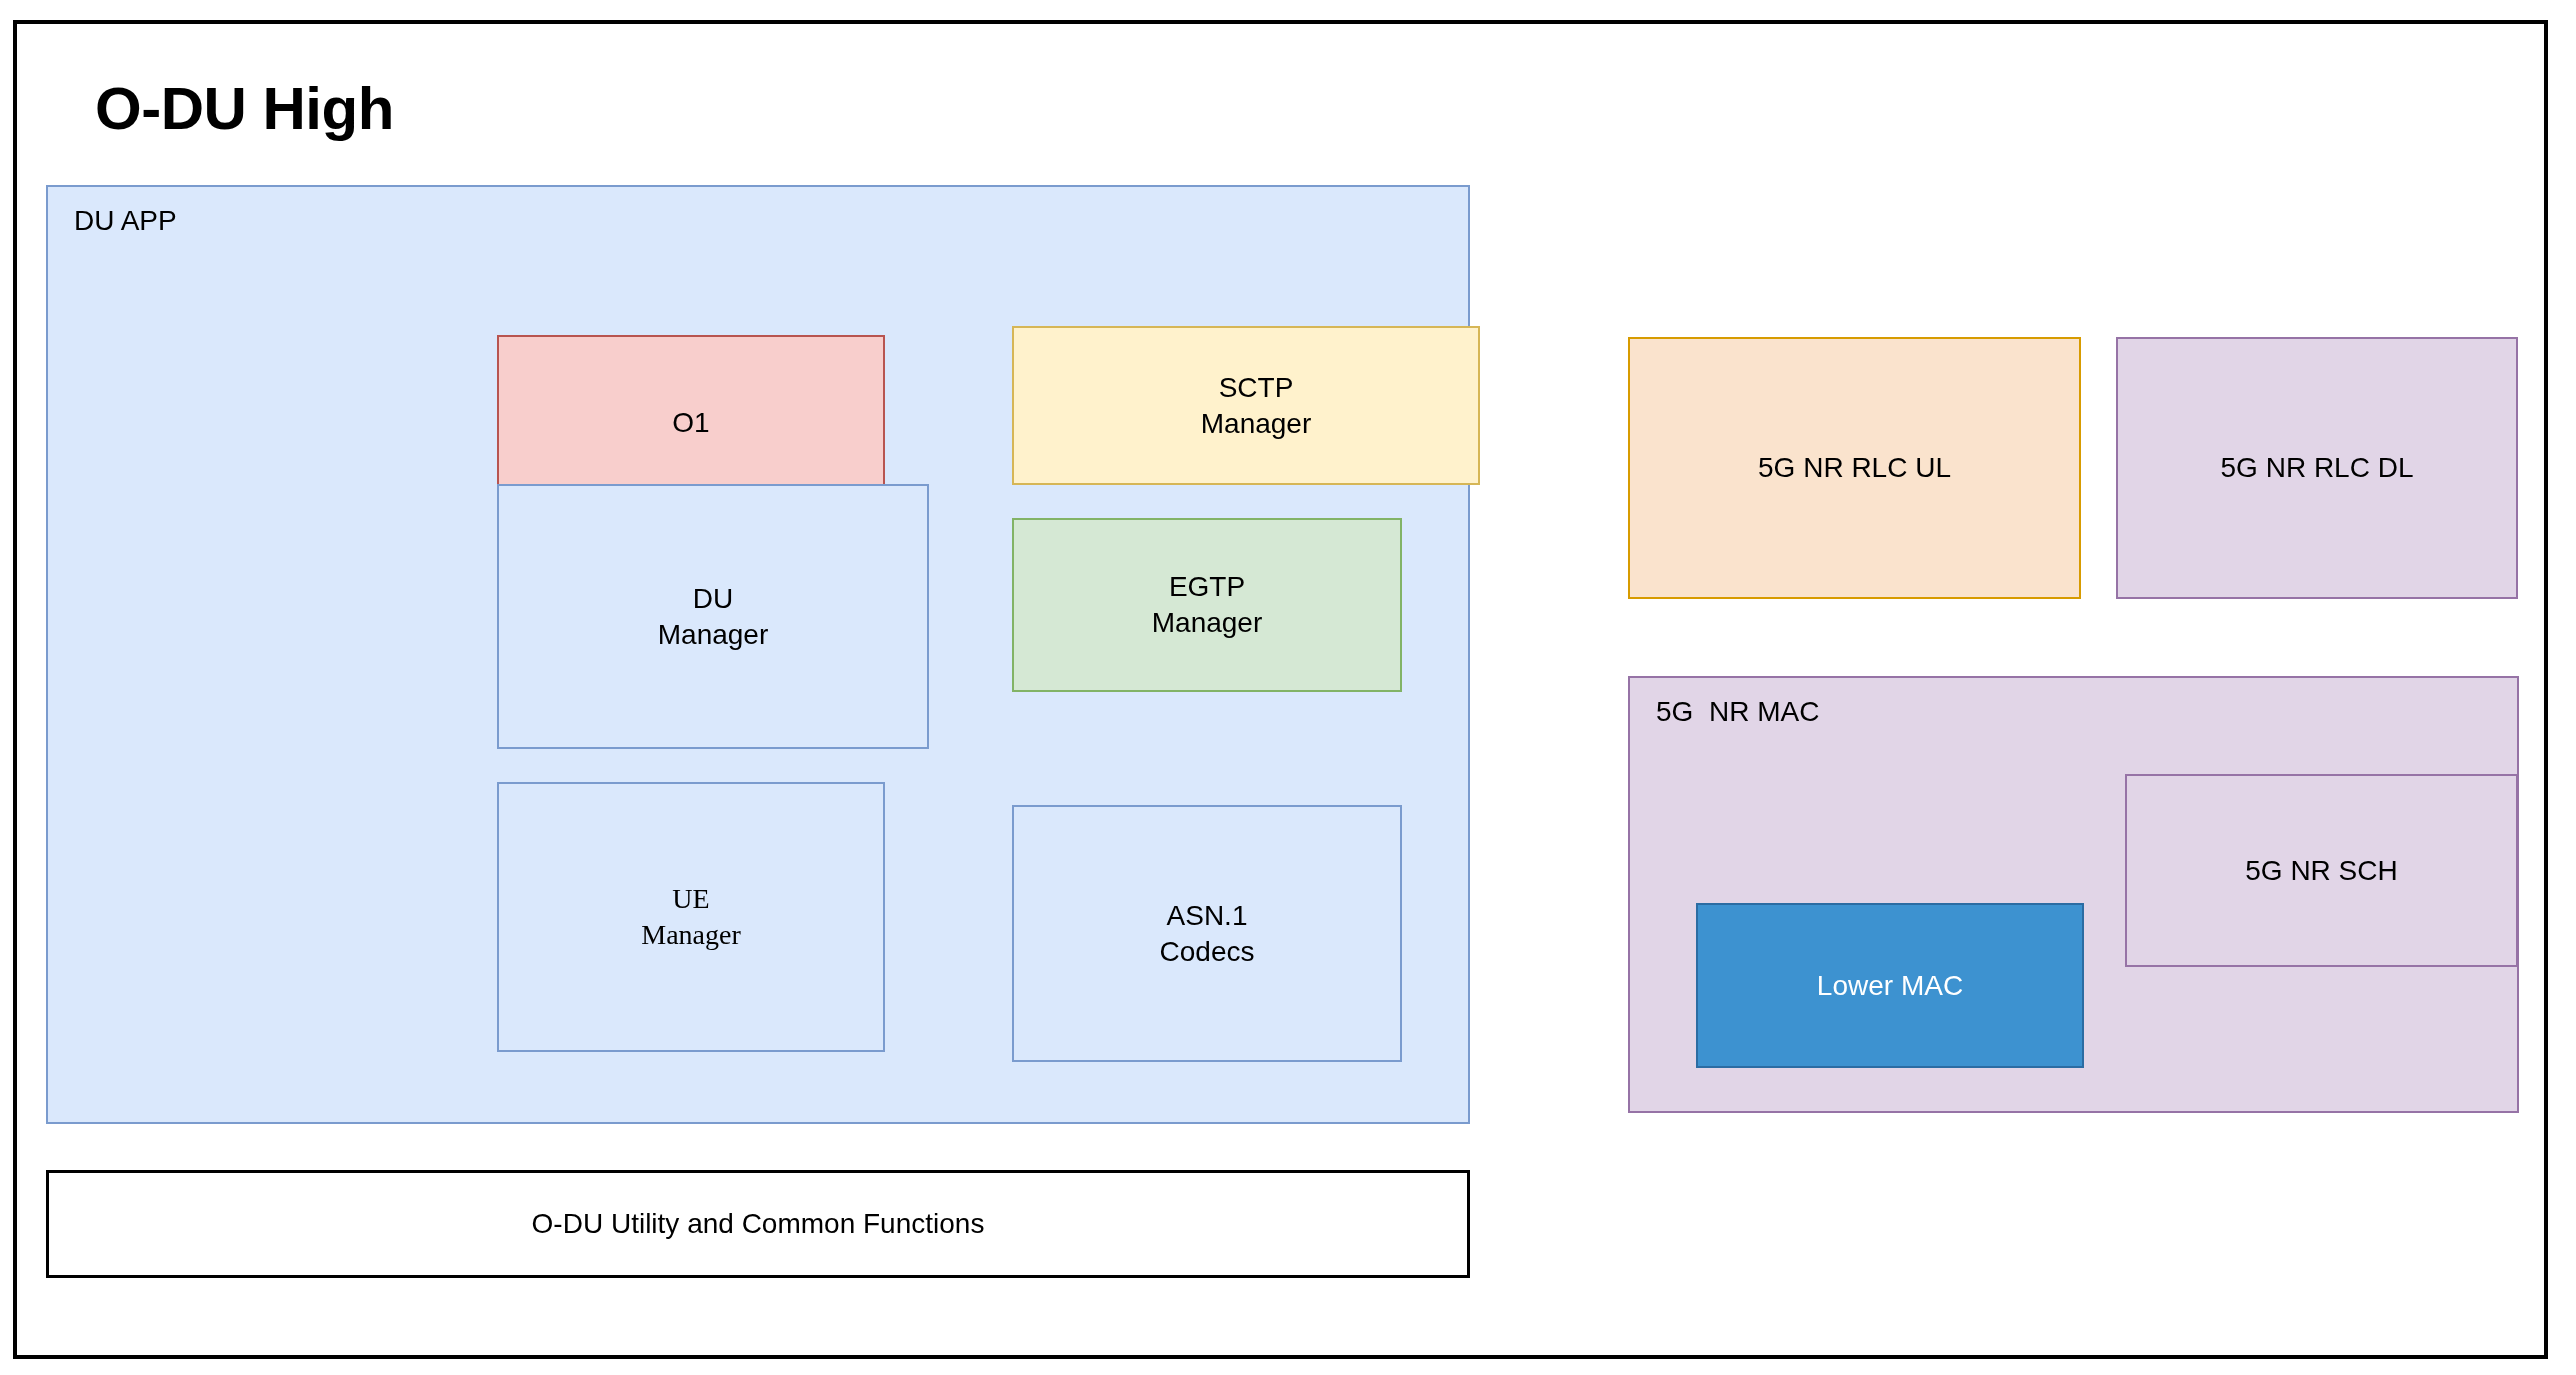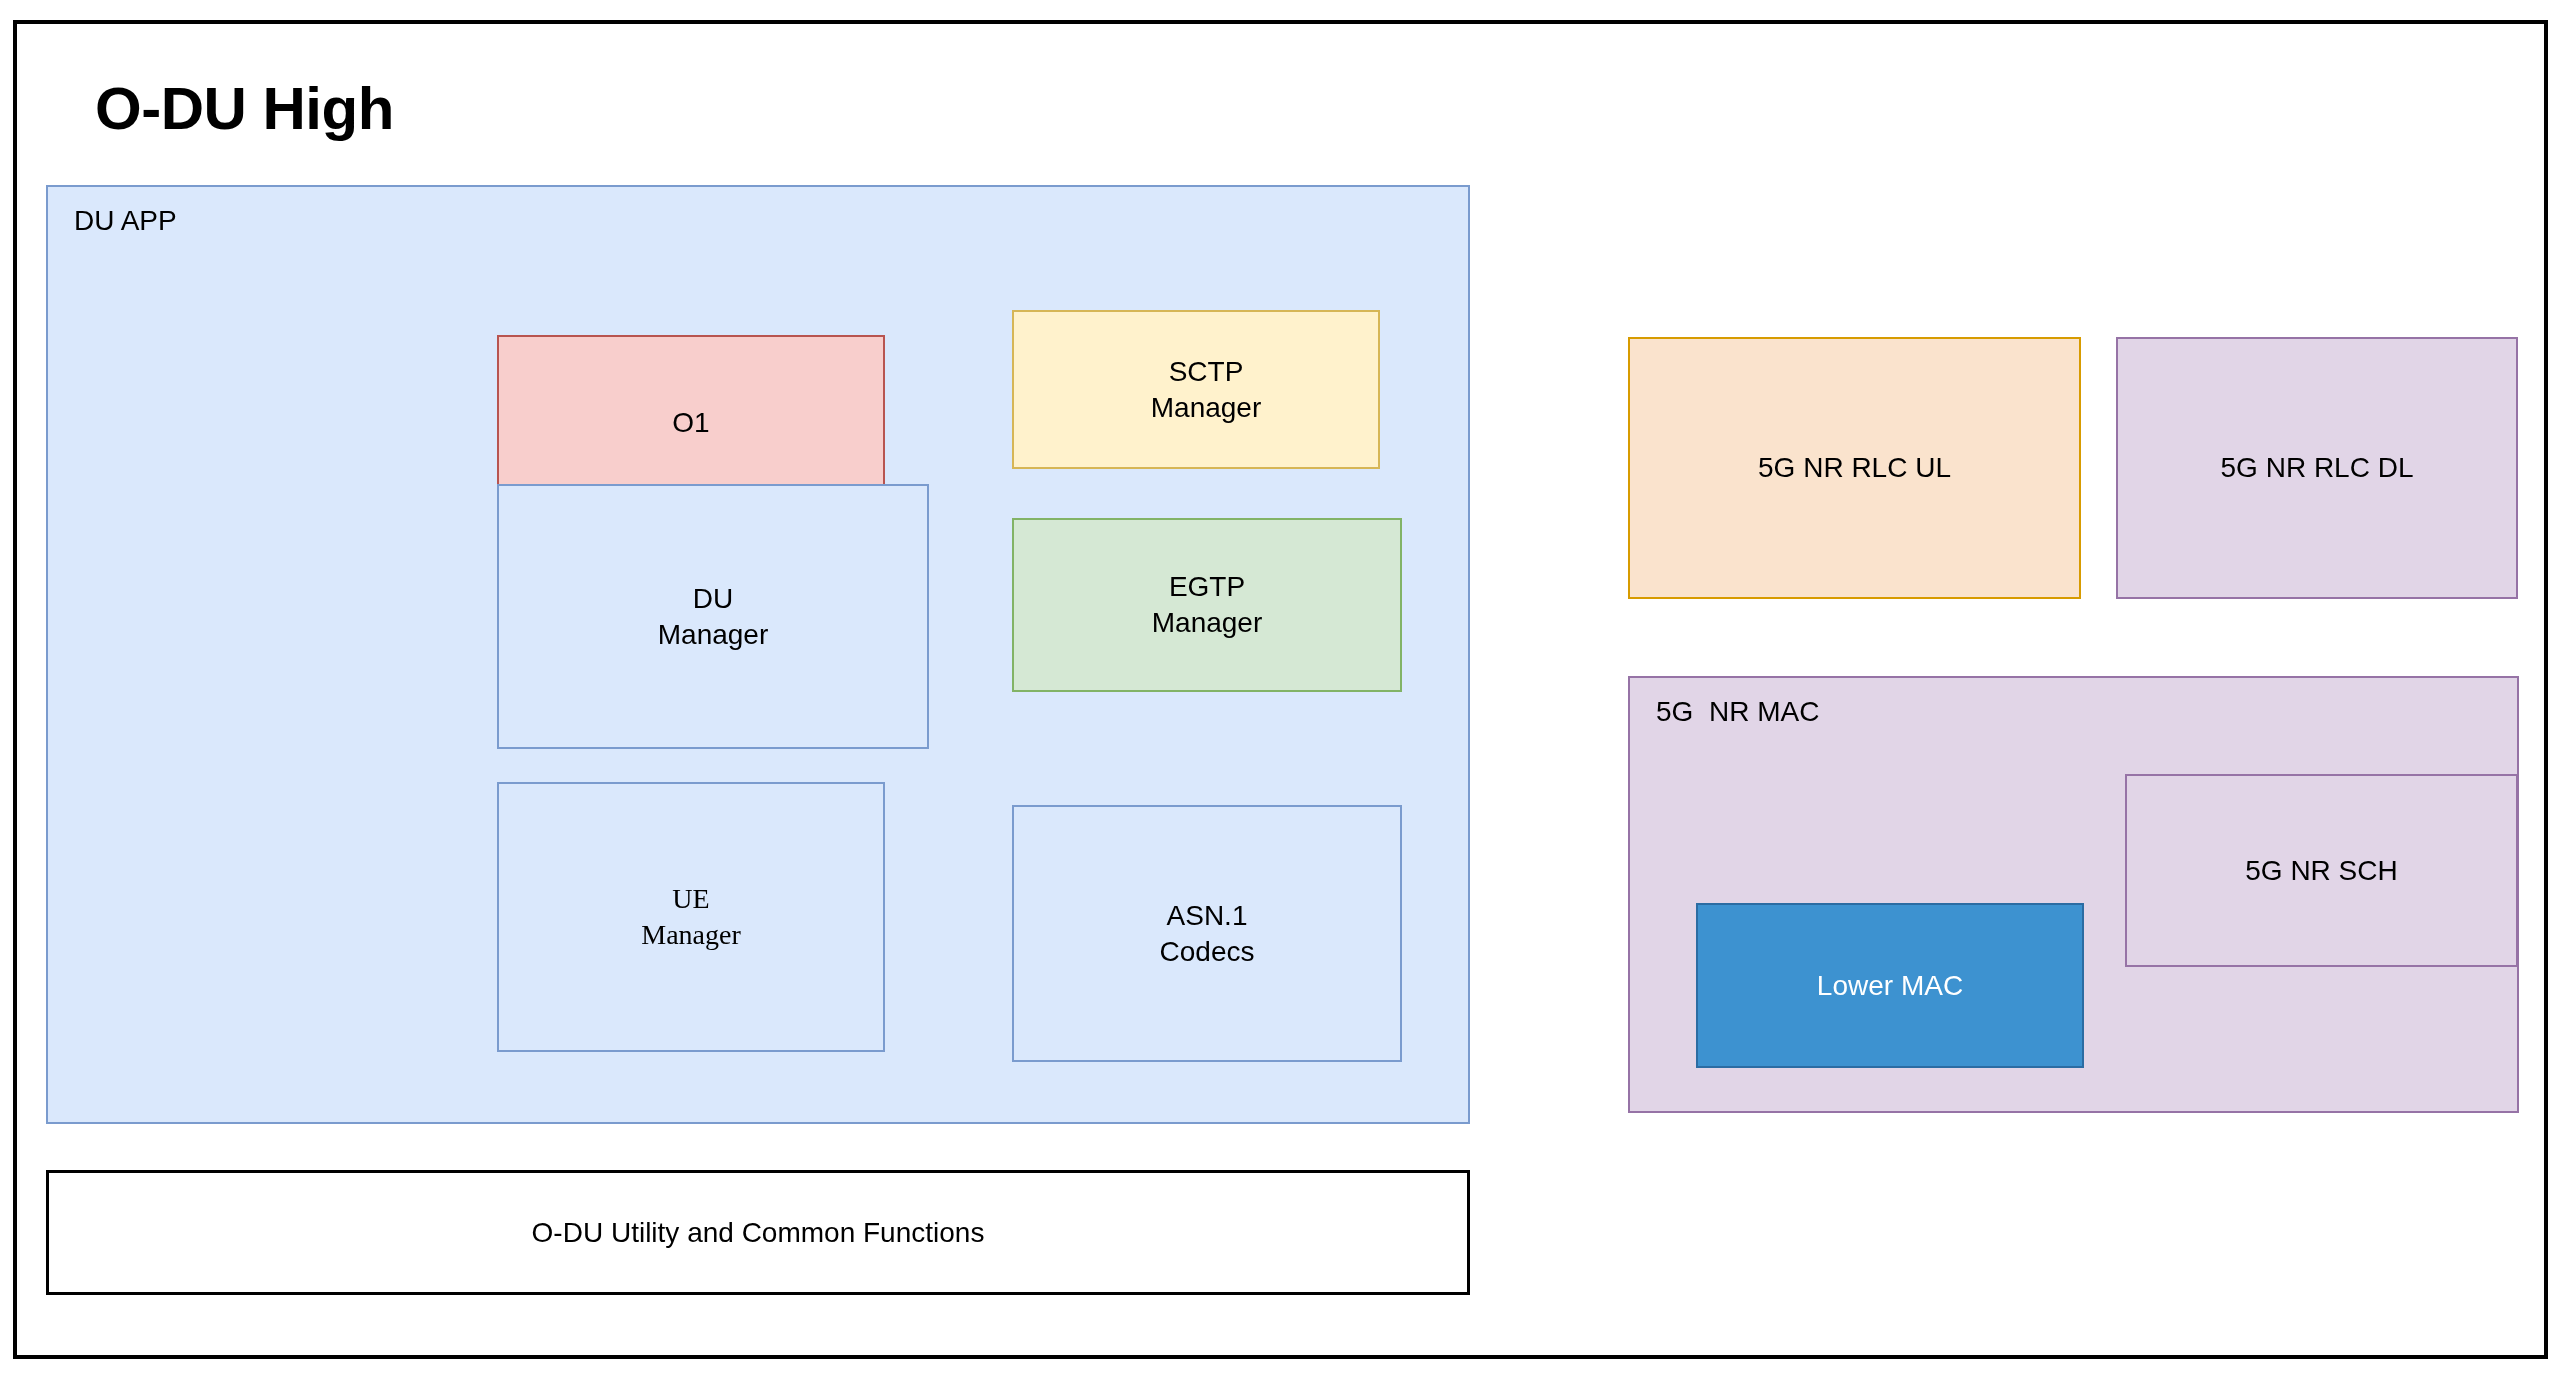--- a/index.html
+++ b/index.html
@@ -76,38 +76,38 @@
     width: 1424px;
     height: 939px;
     background: #dae8fc;
     border: 2.8px solid #7a9bce;
   }
 
   .util-bar {
     left: 46px;
     top: 1170px;
     width: 1424px;
-    height: 125px;
+    height: 108px;
     background: #ffffff;
     border: 3.7px solid #000000;
   }
 
   
   .inner-blue {
     background: #dae8fc;
     border: 2.8px solid #7a9bce;
   }
 
   .config-handler { left: 111px; top: 373px; width: 296px; height: 587px; }
   .o1            { left: 497px; top: 335px; width: 388px; height: 175px;
                    background:#f8cecc; border:2.8px solid #b85450; }
   .du-manager    { left: 497px; top: 484px; width: 432px; height: 265px; }
   .ue-manager    { left: 497px; top: 782px; width: 388px; height: 270px; font-family: Liberation Serif, serif; }
 
-  .sctp-manager  { left: 1012px; top: 310px; width: 368px; height: 159px;
+  .sctp-manager  { left: 1012px; top: 326px; width: 468px; height: 159px;
                    background:#fff2cc; border:2.8px solid #d6b656;padding-left:20px; }
   .egtp-manager  { left: 1012px; top: 518px; width: 390px; height: 174px;
                    background:#d5e8d4; border:2.8px solid #82b366; }
   .asn1-codecs   { left: 1012px; top: 805px; width: 390px; height: 257px; }
 
   
   .rlc-ul {
     left: 1628px; top: 337px; width: 453px; height: 262px;
     background: #fae3cd; border: 2.8px solid #d79b00;
   }

